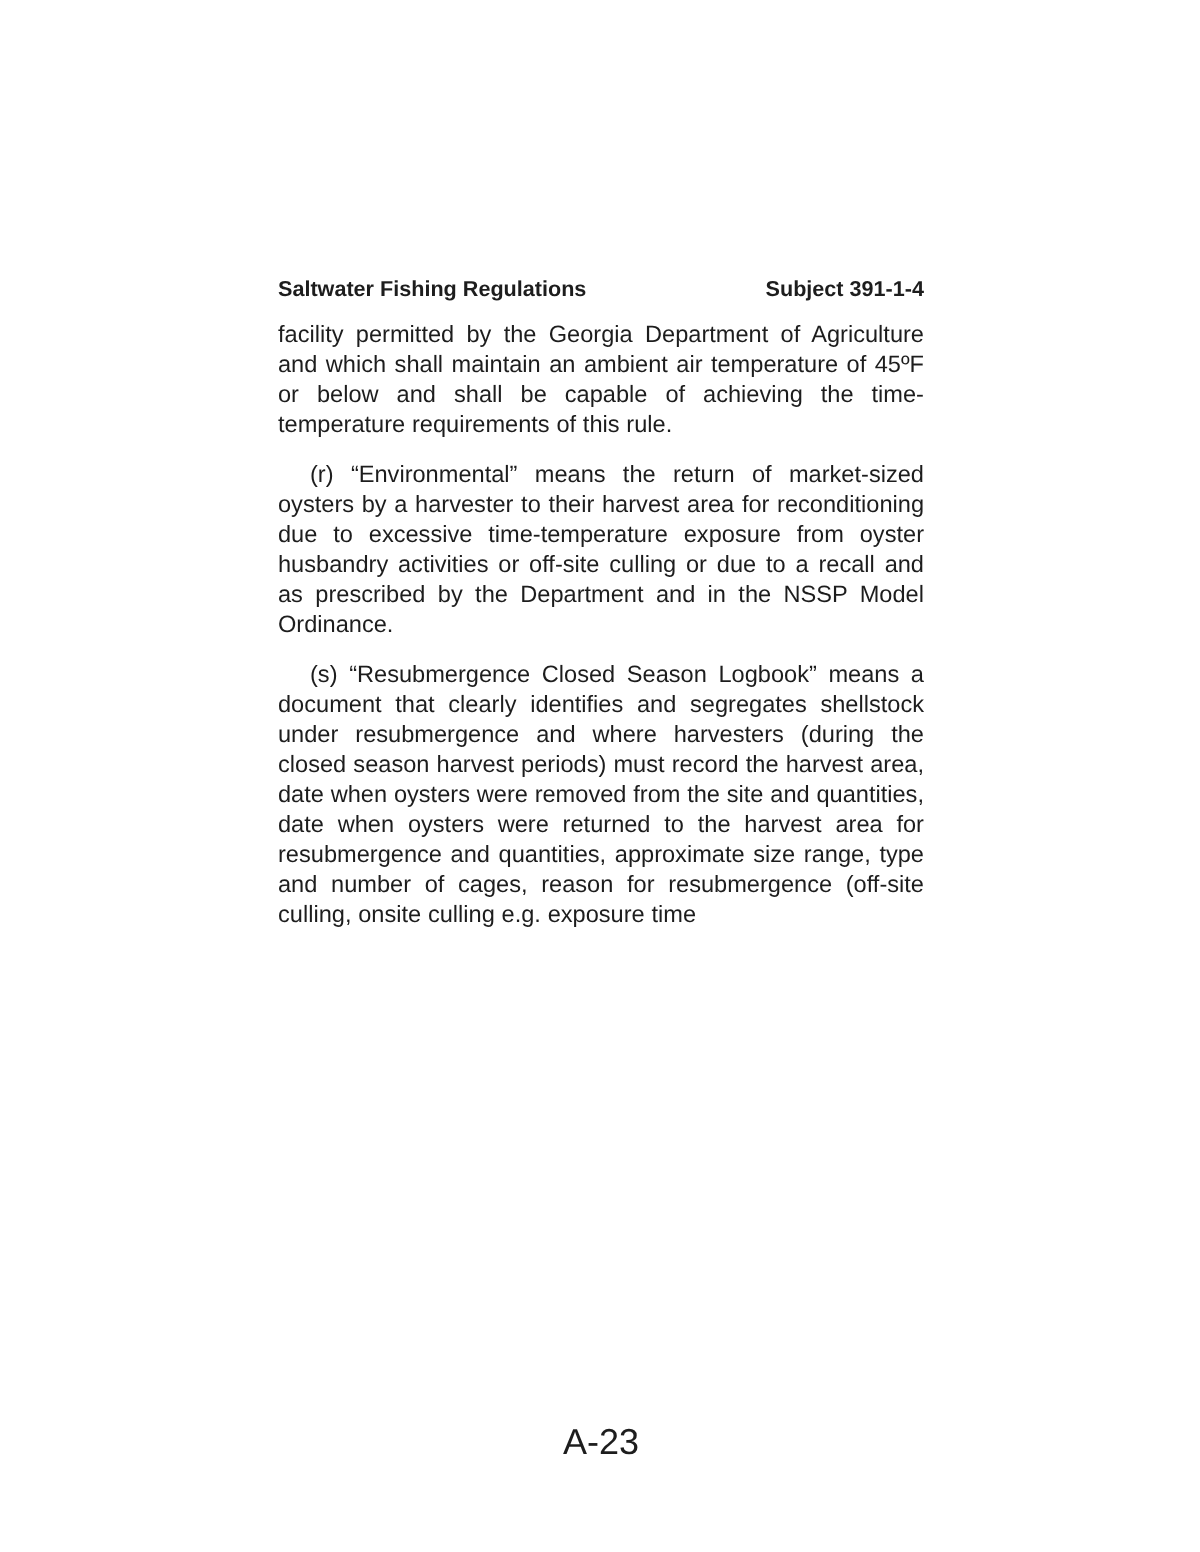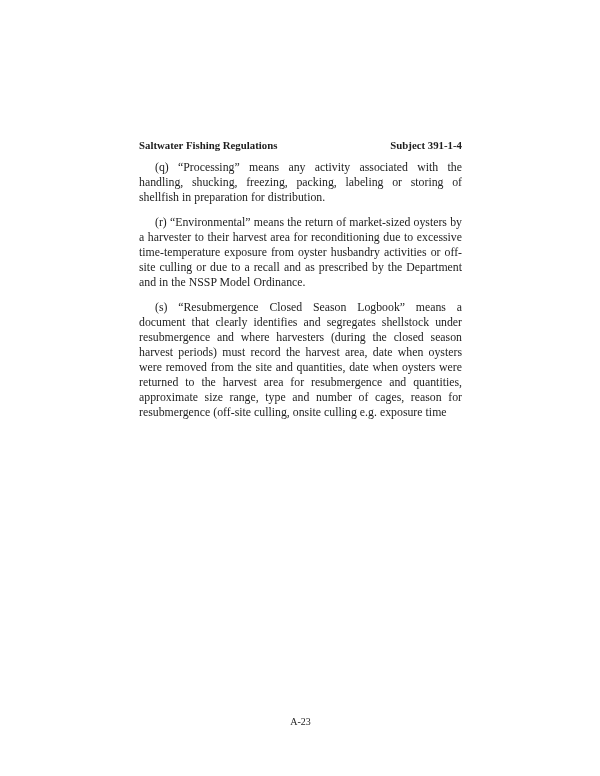--- a/index.html
+++ b/index.html
@@ -6,21 +6,21 @@
     margin: 0;
     padding: 0;
     background: #ffffff;
   }
   .page {
     position: relative;
     width: 552px;
     height: 776px;
     background: #ffffff;
     overflow: hidden;
-    font-family: Liberation Serif, serif;
+    font-family: Liberation Sans, sans-serif;
     color: #1d1d1d;
   }
   .content {
     position: absolute;
     left: 139px;
     top: 139px;
     width: 323px;
   }
   .running-header {
     display: flex;
@@ -40,39 +40,39 @@
   }
   .para.indent {
     text-indent: 16px;
   }
   .page-number {
     position: absolute;
     left: 139px;
     top: 714px;
     width: 323px;
     text-align: center;
-    font-size: 10px;
+    font-size: 18px;
     line-height: 15px;
   }
 </style>
 </head>
 <body>
 
 <div class="page">
   <div class="content">
 
     <header class="running-header">
       <span>Saltwater Fishing Regulations</span>
       <span>Subject 391-1-4</span>
     </header>
 
+    <p class="para">facility permitted by the Georgia Department of Agriculture and which shall maintain an ambient air temperature of 45ºF or below and shall be capable of achieving the time-temperature requirements of this rule.</p>
 
 
 
-    <p class="para indent">(q) “Processing” means any activity associated with the handling, shucking, freezing, packing, labeling or storing of shellfish in preparation for distribution.</p>
 
     <p class="para indent">(r) “Environmental” means the return of market-sized oysters by a harvester to their harvest area for reconditioning due to excessive time-temperature exposure from oyster husbandry activities or off-site culling or due to a recall and as prescribed by the Department and in the NSSP Model Ordinance.</p>
 
     <p class="para indent">(s) “Resubmergence Closed Season Logbook” means a document that clearly identifies and segregates shellstock under resubmergence and where harvesters (during the closed season harvest periods) must record the harvest area, date when oysters were removed from the site and quantities, date when oysters were returned to the harvest area for resubmergence and quantities, approximate size range, type and number of cages, reason for resubmergence (off-site culling, onsite culling e.g. exposure time</p>
 
   </div>
 
   <div class="page-number">A-23</div>
 </div>
 

